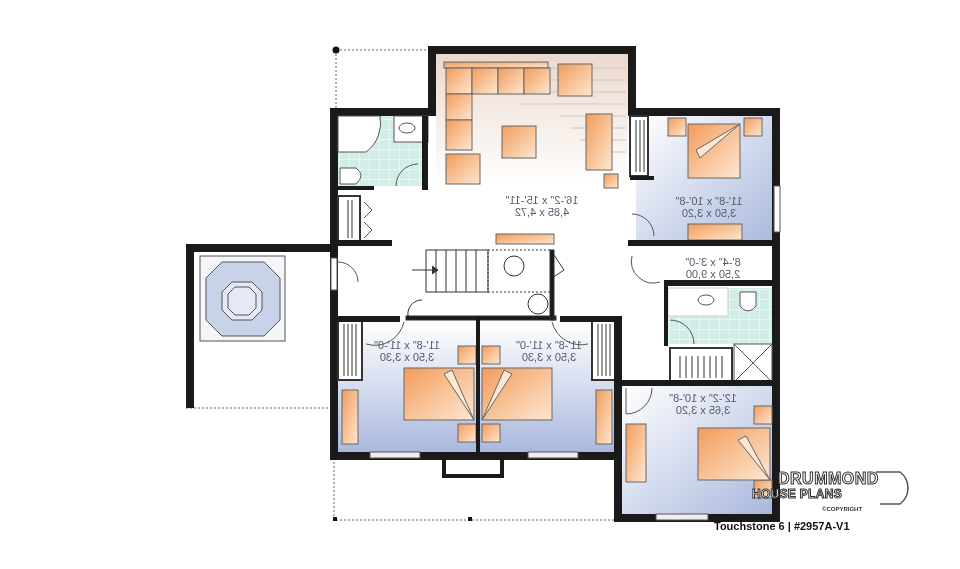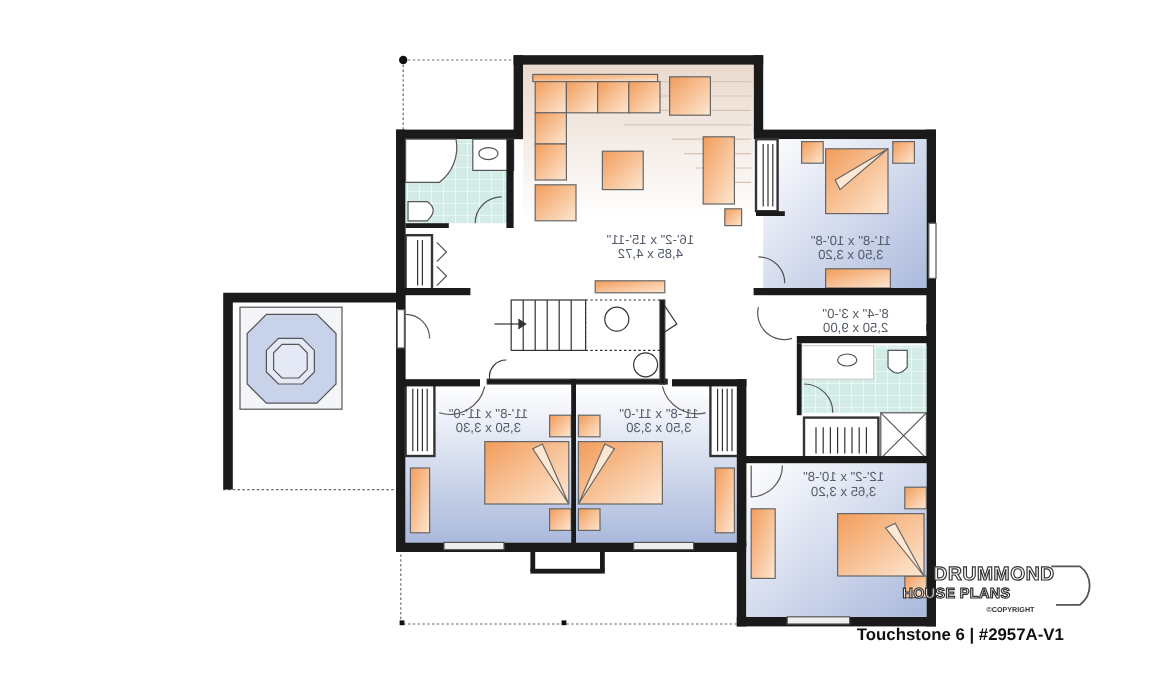--- a/index.html
+++ b/index.html
@@ -3,21 +3,21 @@
 <meta charset="utf-8">
 <style>
   html,body{margin:0;padding:0;background:#ffffff;}
   body{width:960px;height:569px;position:relative;overflow:hidden;font-family:"Liberation Sans",sans-serif;}
   .plan{position:absolute;left:0;top:0;width:960px;height:569px;}
   .lbl{position:absolute;font-size:11px;line-height:12px;color:#555c6a;text-align:center;white-space:nowrap;transform:scaleX(-1);font-family:"Liberation Sans",sans-serif;}
   .brand{position:absolute;left:750px;top:470px;width:170px;}
   .brand .l1{position:absolute;left:28px;top:0;font-size:16px;font-weight:bold;color:#ffffff;letter-spacing:0.5px;-webkit-text-stroke:1px #333;font-family:"Liberation Sans",sans-serif;}
   .brand .l2{position:absolute;left:2px;top:17px;font-size:12px;font-weight:bold;color:#ffffff;letter-spacing:0.3px;-webkit-text-stroke:1px #333;font-family:"Liberation Sans",sans-serif;}
   .brand .cp{position:absolute;left:72px;top:36px;font-size:6px;color:#333;font-weight:bold;font-family:"Liberation Sans",sans-serif;}
-  .caption{position:absolute;left:714px;top:520px;font-size:14px;font-weight:bold;color:#111;font-family:"Liberation Sans",sans-serif;text-align:center;}
+  .caption{position:absolute;left:714px;top:520px;font-size:11px;font-weight:bold;color:#111;font-family:"Liberation Sans",sans-serif;text-align:center;}
 </style>
 </head>
 <body>
 
 <svg class="plan" viewBox="0 0 960 569" xmlns="http://www.w3.org/2000/svg">
   <defs>
     <linearGradient id="bed" x1="0" y1="0" x2="1" y2="1">
       <stop offset="0" stop-color="#ffffff"></stop>
       <stop offset="1" stop-color="#a9b8dc"></stop>
     </linearGradient>

